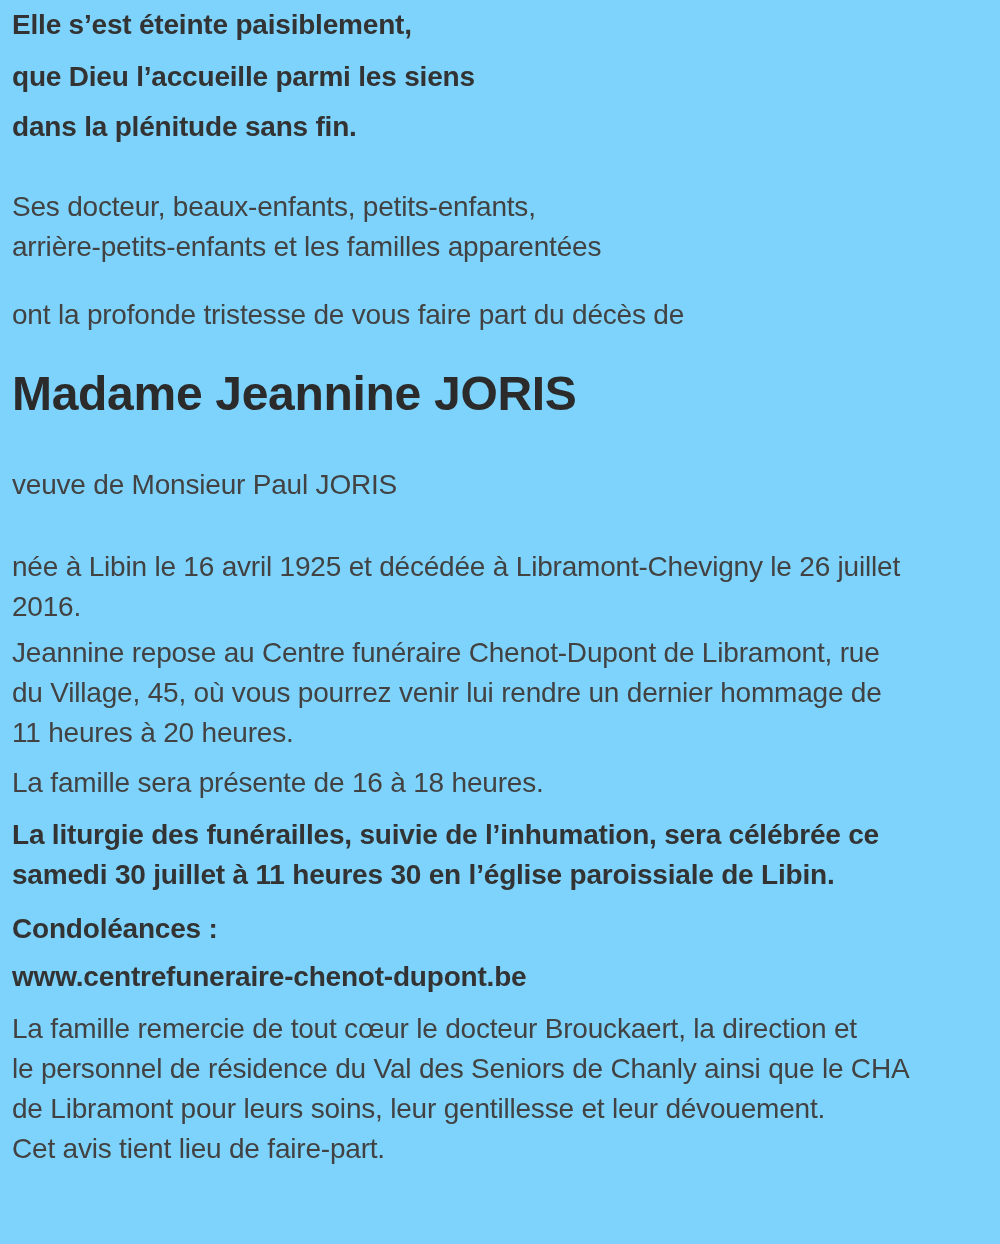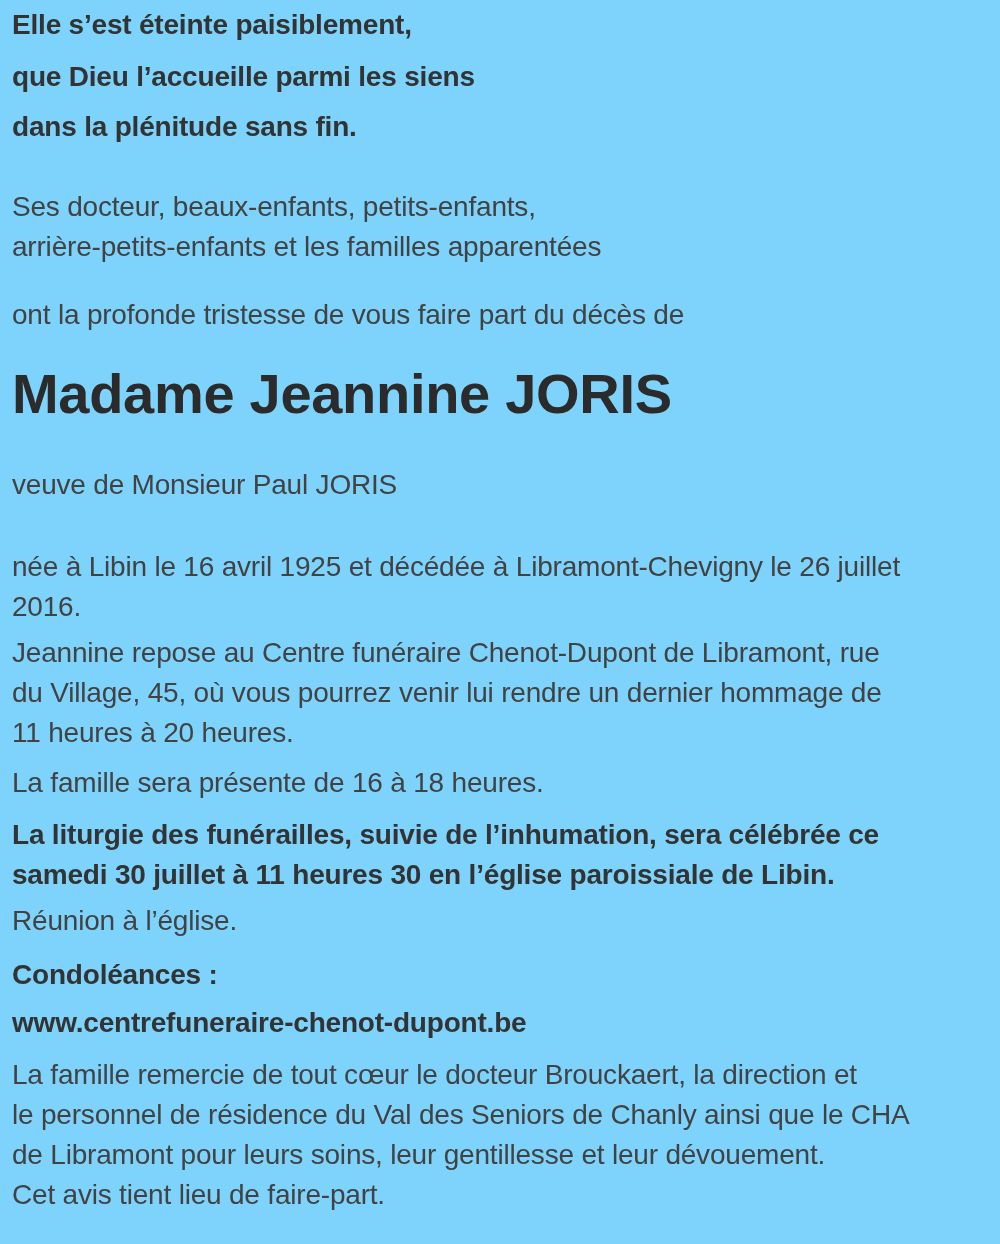--- a/index.html
+++ b/index.html
@@ -26,21 +26,21 @@
     color: #424242;
     white-space: nowrap;
   }
   .bold {
     font-weight: bold;
     color: #333333;
   }
   .line { display: block; }
   .name-heading {
     margin: 0;
-    font-size: 56px;
+    font-size: 48px;
     line-height: 58px;
     font-weight: bold;
     letter-spacing: -0.3px;
     color: #2b2b2b;
     white-space: nowrap;
   }
   .url {
     text-decoration: none;
     cursor: pointer;
   }
@@ -92,21 +92,20 @@
     <span class="line">11 heures à 20 heures.</span>
   </p>
 
   <p class="para mt-presence">La famille sera présente de 16 à 18 heures.</p>
 
   <p class="para bold mt-liturgy">
     <span class="line">La liturgie des funérailles, suivie de l’inhumation, sera célébrée ce</span>
     <span class="line">samedi 30 juillet à 11 heures 30 en l’église paroissiale de Libin.</span>
   </p>
 
-  <p class="para mt-meeting">Réunion à l’église.</p>
 
   <p class="para bold mt-condol">Condoléances :</p>
 
   <p class="para bold mt-url">
     <a class="url bold">www.centrefuneraire-chenot-dupont.be</a>
   </p>
 
   <p class="para mt-thanks">
     <span class="line">La famille remercie de tout cœur le docteur Brouckaert, la direction et</span>
     <span class="line">le personnel de résidence du Val des Seniors de Chanly ainsi que le CHA</span>

